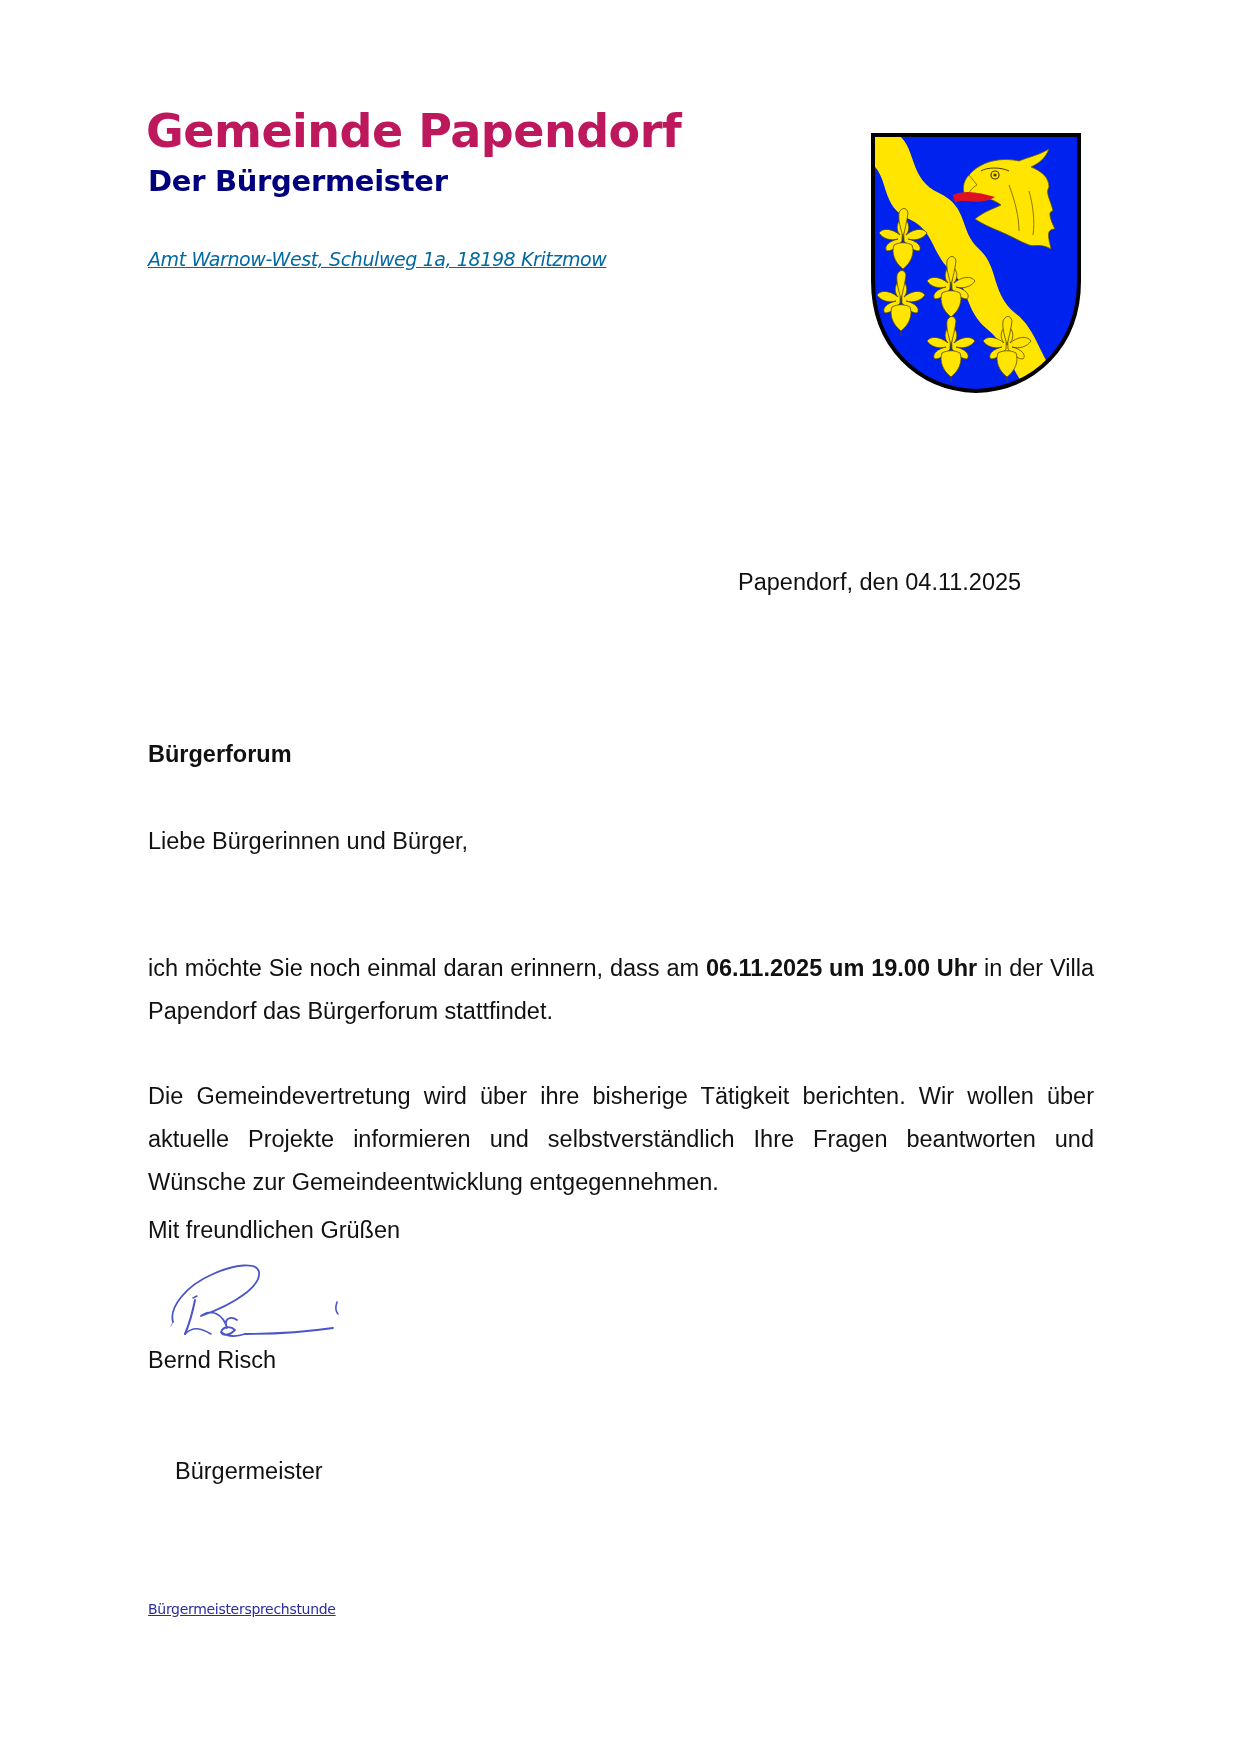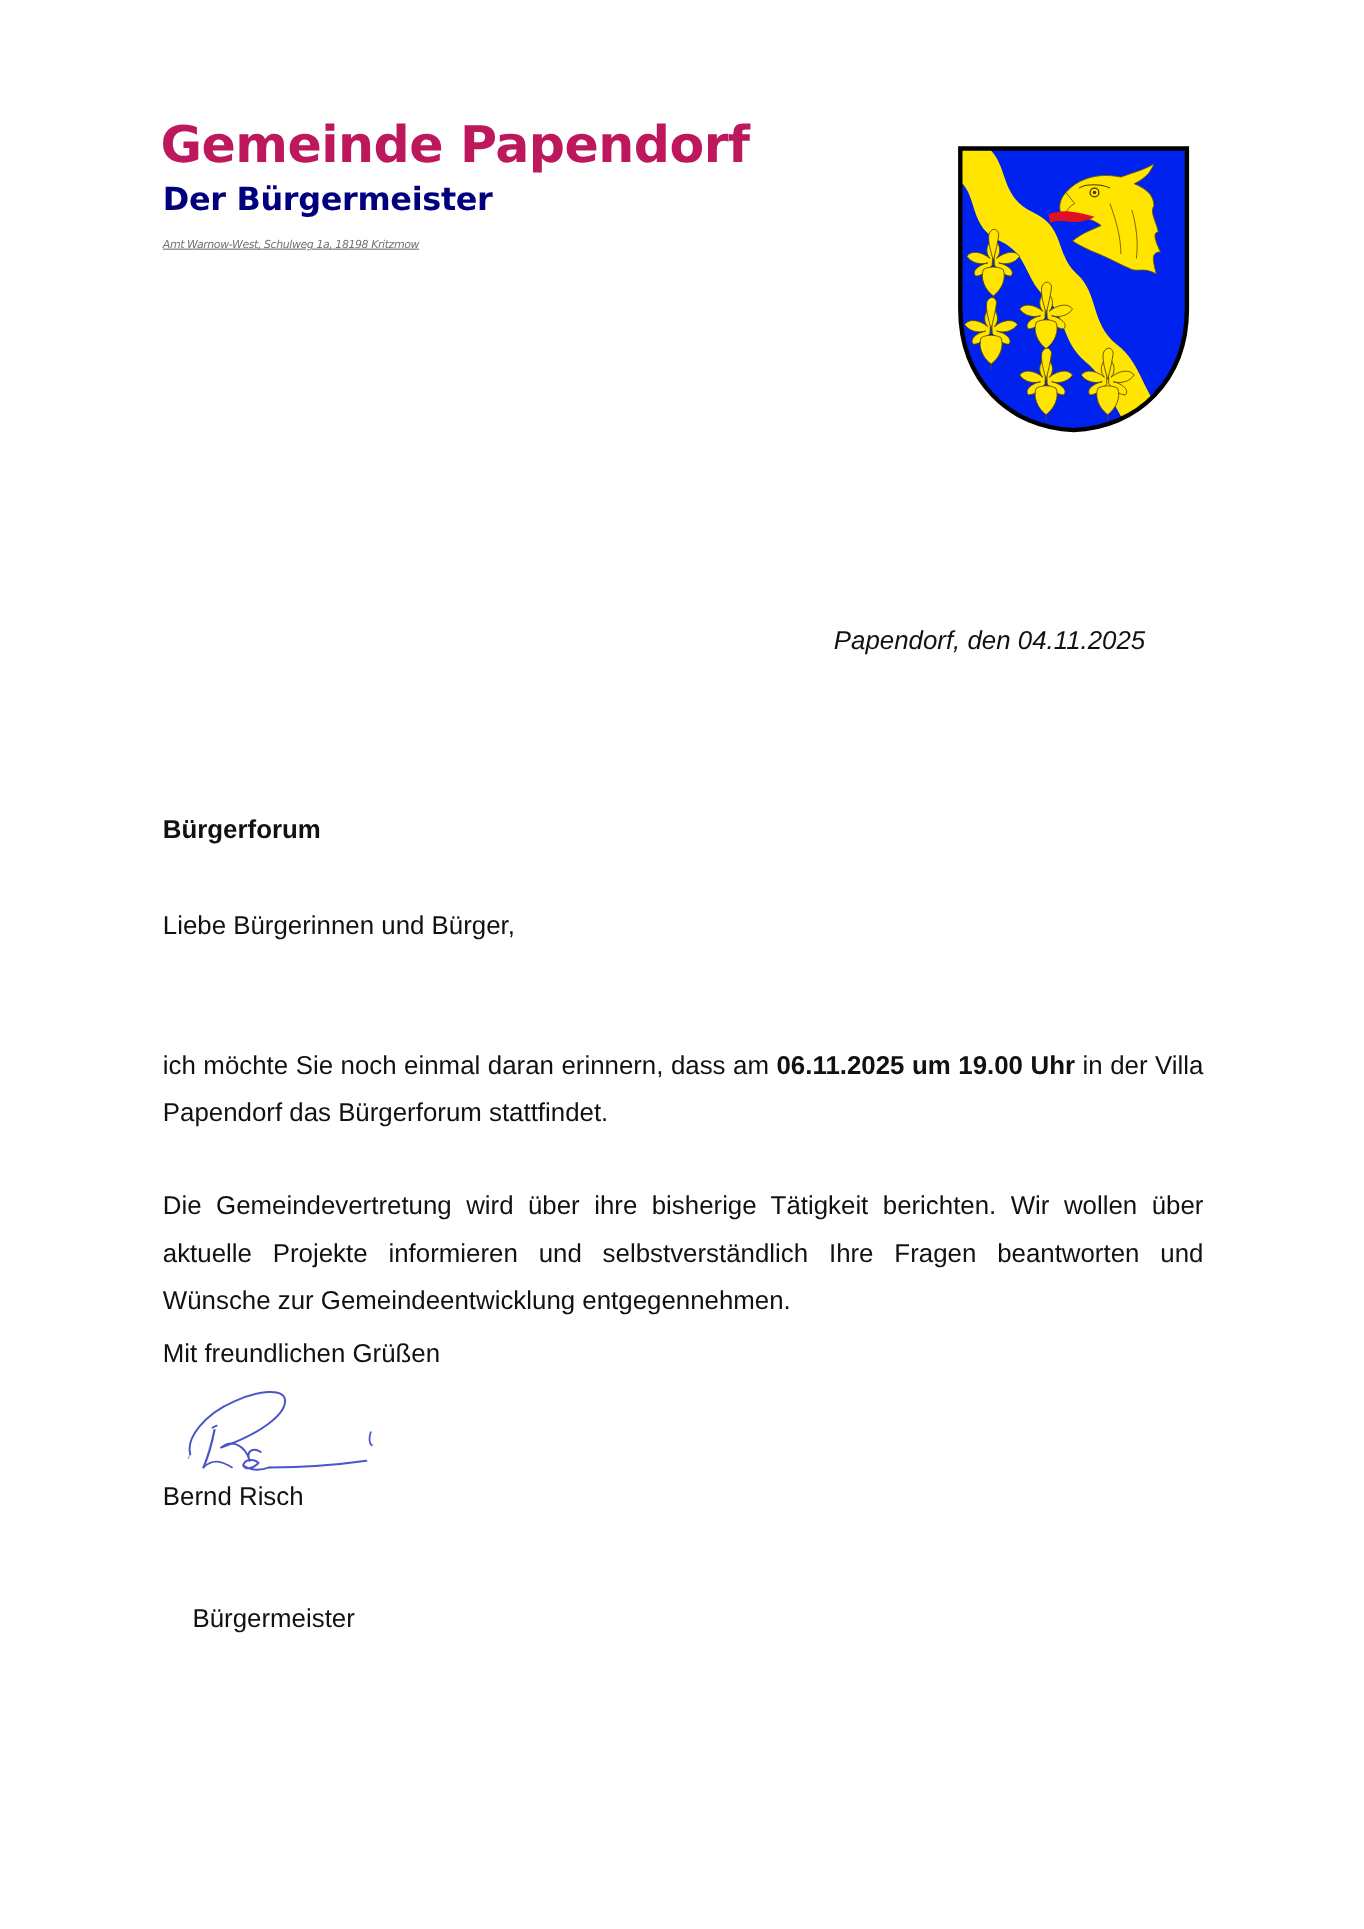--- a/index.html
+++ b/index.html
@@ -1,23 +1,23 @@
 <!DOCTYPE html>
 <html><head>
   <meta charset="utf-8">
   <style>
     html, body { margin: 0; padding: 0; background: #ffffff; }
     body { width: 1240px; height: 1754px; position: relative; overflow: hidden; font-family: "DejaVu Sans", sans-serif; }
     .abs { position: absolute; }
     .title { left: 146px; top: 104px; font-family: "DejaVu Sans", sans-serif; font-weight: bold; font-size: 46px; color: #be185d; letter-spacing: -0.5px; white-space: nowrap; }
     .subtitle { left: 148px; top: 164px; font-family: "DejaVu Sans", sans-serif; font-weight: bold; font-size: 29px; color: #00007f; letter-spacing: -0.3px; white-space: nowrap; text-align: right; }
-    .address { left: 148px; top: 217px; font-family: "DejaVu Sans", sans-serif; font-style: italic; font-size: 10px; color: #737373; text-decoration: underline; white-space: nowrap; letter-spacing: -0.4px; cursor: pointer; }
+    .address { left: 148px; top: 248px; font-family: "DejaVu Sans", sans-serif; font-style: italic; font-size: 19px; color: #0369a1; text-decoration: underline; white-space: nowrap; letter-spacing: -0.4px; cursor: pointer; }
     .crest { left: 869px; top: 131px; width: 214px; height: 264px; }
     .body-text { font-family: "Liberation Sans", sans-serif; font-size: 23.5px; color: #111111; }
-    .date { left: 758px; top: 569px; white-space: nowrap; font-style: italic; }
+    .date { left: 738px; top: 569px; white-space: nowrap; }
     .subject { left: 148px; top: 741px; font-weight: bold; white-space: nowrap; }
     .salutation { left: 148px; top: 828px; white-space: nowrap; }
     .para { left: 148px; width: 946px; line-height: 43px; text-align: justify; margin-top: 40px; }
     .para1 { top: 907px; }
     .para2 { top: 1035px; text-align: justify; text-align-last: left; }
     .para p { margin: 0; }
     .closing { left: 148px; top: 1217px; white-space: nowrap; }
     .signature { left: 165px; top: 1256px; width: 185px; height: 88px; }
     .signer-name { left: 148px; top: 1347px; white-space: nowrap; }
     .signer-role { left: 148px; top: 1458px; white-space: nowrap; margin-left: 27px; }
@@ -100,13 +100,14 @@
     <path d="M80 78 C110 78 140 76 168 72" stroke-width="1.8"></path>
     <path d="M172 46 C170 52 171 56 173 58" stroke-width="1.6"></path>
     <path d="M6 70 L8 66" stroke-width="1" opacity="0.6"></path>
   </svg>
 </div>
 
 <div class="abs body-text signer-name">Bernd Risch</div>
 <div class="abs body-text signer-role">Bürgermeister</div>
 
 <div class="abs footer">
+  <div class="f-title">Bürgermeistersprechstunde</div>
 </div>
 
 </body></html>

